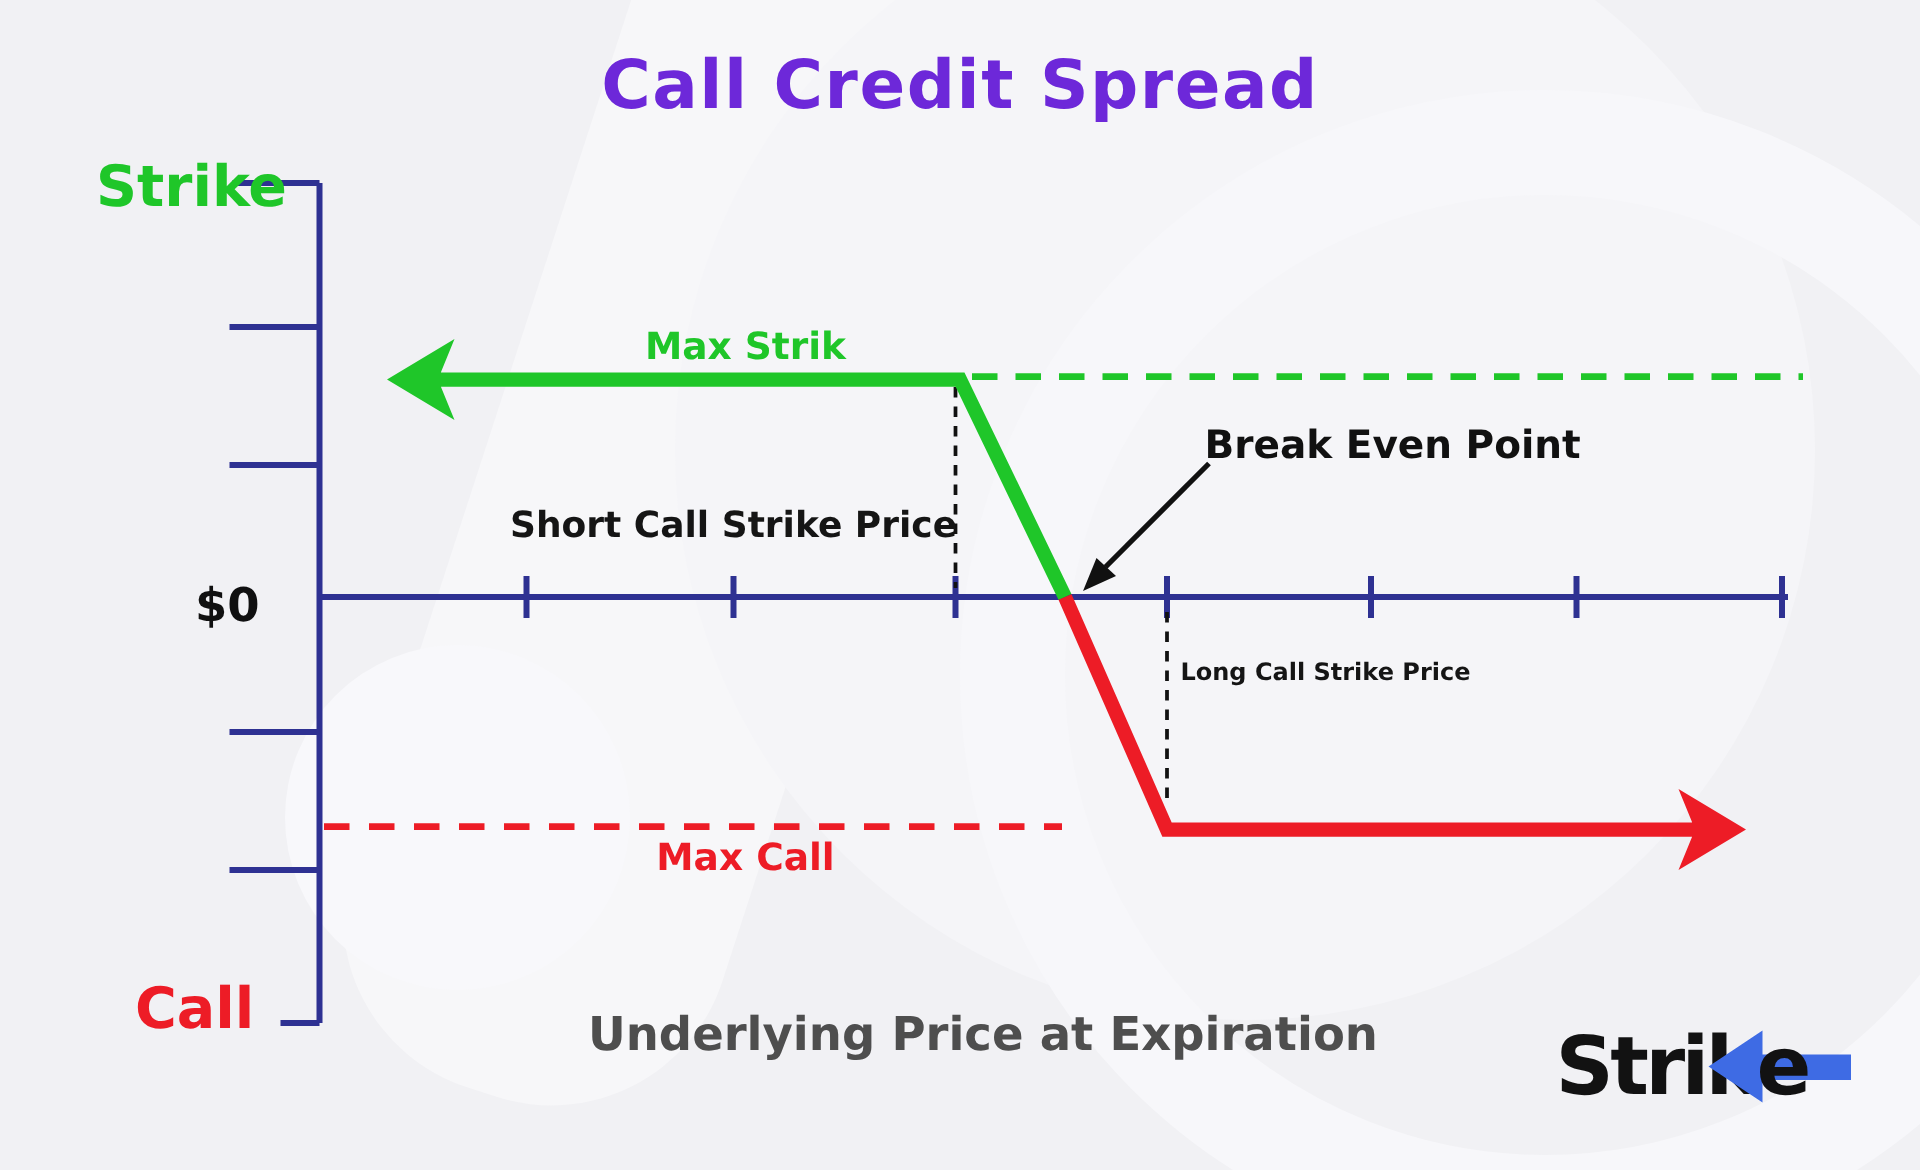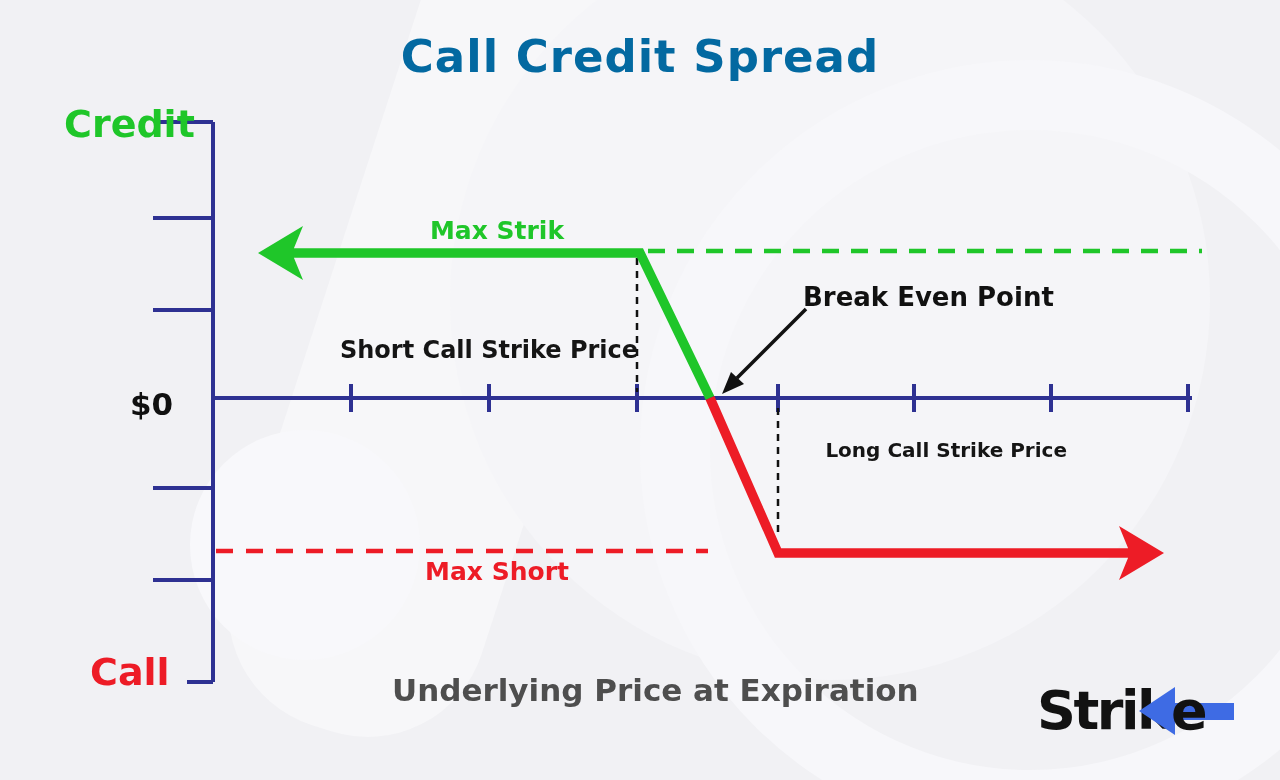--- a/index.html
+++ b/index.html
@@ -12,28 +12,28 @@
   
   .bg{position:absolute;border-radius:50%;z-index:0;}
   .bg-big{left:450px;top:-80px;width:760px;height:760px;background:#f5f5f8;}
   .bg-ring{left:640px;top:60px;width:640px;height:640px;background:transparent;border:70px solid #f7f7fa;}
   .bg-small{left:190px;top:430px;width:230px;height:230px;background:#f8f8fb;}
   .bg-streak{left:330px;top:-150px;width:260px;height:900px;background:#f7f7f9;transform:rotate(18deg);border-radius:120px;}
   
   svg.chart{position:absolute;left:0;top:0;z-index:2;}
   
   .lbl{position:absolute;z-index:3;white-space:nowrap;}
-  .title{top:30px;left:0;width:1280px;text-align:center;font-size:45px;font-weight:800;color:#0369a1;letter-spacing:1px;}
+  .title{top:30px;left:0;width:1280px;text-align:center;font-size:45px;font-weight:800;color:#6d28d9;letter-spacing:1px;}
   .profit{left:64px;top:102px;font-size:38px;font-weight:800;color:#1fc629;}
   .loss{left:90px;top:650px;font-size:38px;font-weight:800;color:#ed1c26;}
   .zero{left:130px;top:386px;font-size:31px;font-weight:800;color:#101010;}
   .max-profit{left:377px;width:240px;top:216px;text-align:center;font-size:25px;font-weight:700;color:#1fc629;}
   .max-loss{left:377px;width:240px;top:557px;text-align:center;font-size:25px;font-weight:700;color:#ed1c26;}
   .short-call{left:340px;width:296px;top:336px;text-align:center;font-size:24px;font-weight:600;color:#151515;}
-  .long-call{left:787px;width:280px;top:438px;text-align:right;font-size:20px;font-weight:600;color:#151515;}
+  .long-call{left:787px;width:280px;top:438px;text-align:left;font-size:16px;font-weight:600;color:#151515;}
   .break-even{left:803px;top:282px;font-size:26px;font-weight:700;color:#111;}
   .x-title{left:392px;width:560px;top:672px;font-size:31px;font-weight:800;color:#4e4e4e;}
   .logo{position:absolute;left:1035px;top:676px;z-index:3;}
 </style>
 </head>
 <body>
 
 <div class="stage">
 
   <div class="bg bg-streak"></div>
@@ -63,28 +63,28 @@
       <line x1="778" y1="408" x2="778" y2="532" stroke="#111" stroke-width="2.5" stroke-dasharray="7 6"></line>
       <polyline points="294,253 640,253 710,398" fill="none" stroke="#1fc629" stroke-width="9.5" stroke-linejoin="miter"></polyline>
       <polyline points="710,398 778,553 1128,553" fill="none" stroke="#ed1c26" stroke-width="9.5" stroke-linejoin="miter"></polyline>
       <polygon points="258,253 303,226 294,248 294,258 303,280" fill="#1fc629"></polygon>
       <polygon points="1164,553 1119,526 1128,548 1128,558 1119,580" fill="#ed1c26"></polygon>
       <line x1="806" y1="309" x2="737" y2="378" stroke="#111" stroke-width="3.5"></line>
       <polygon points="722,394 731,372 744,384" fill="#111"></polygon>
     </svg>
 
   <div class="lbl title">Call Credit Spread</div>
-  <div class="lbl profit">Credit</div>
+  <div class="lbl profit">Strike</div>
   <div class="lbl loss">Call</div>
   <div class="lbl zero">$0</div>
   <div class="lbl max-profit">Max Strik</div>
   <div class="lbl break-even">Break Even Point</div>
   <div class="lbl short-call">Short Call Strike Price</div>
   <div class="lbl long-call">Long Call Strike Price</div>
-  <div class="lbl max-loss">Max Short</div>
+  <div class="lbl max-loss">Max Call</div>
   <div class="lbl x-title">Underlying Price at Expiration</div>
 
   <svg class="logo" width="205" height="72" viewBox="0 0 205 72">
     <text x="2" y="53" font-size="54" font-weight="800" fill="#121212" letter-spacing="-2" textLength="134">Strik</text>
     <polygon points="104,35 140,11 140,27 199,27 199,44 140,44 140,59" fill="#3e6be4"></polygon>
     <text x="136" y="53" font-size="54" font-weight="800" fill="#121212">e</text>
   </svg>
 </div>
 
 </body></html>

